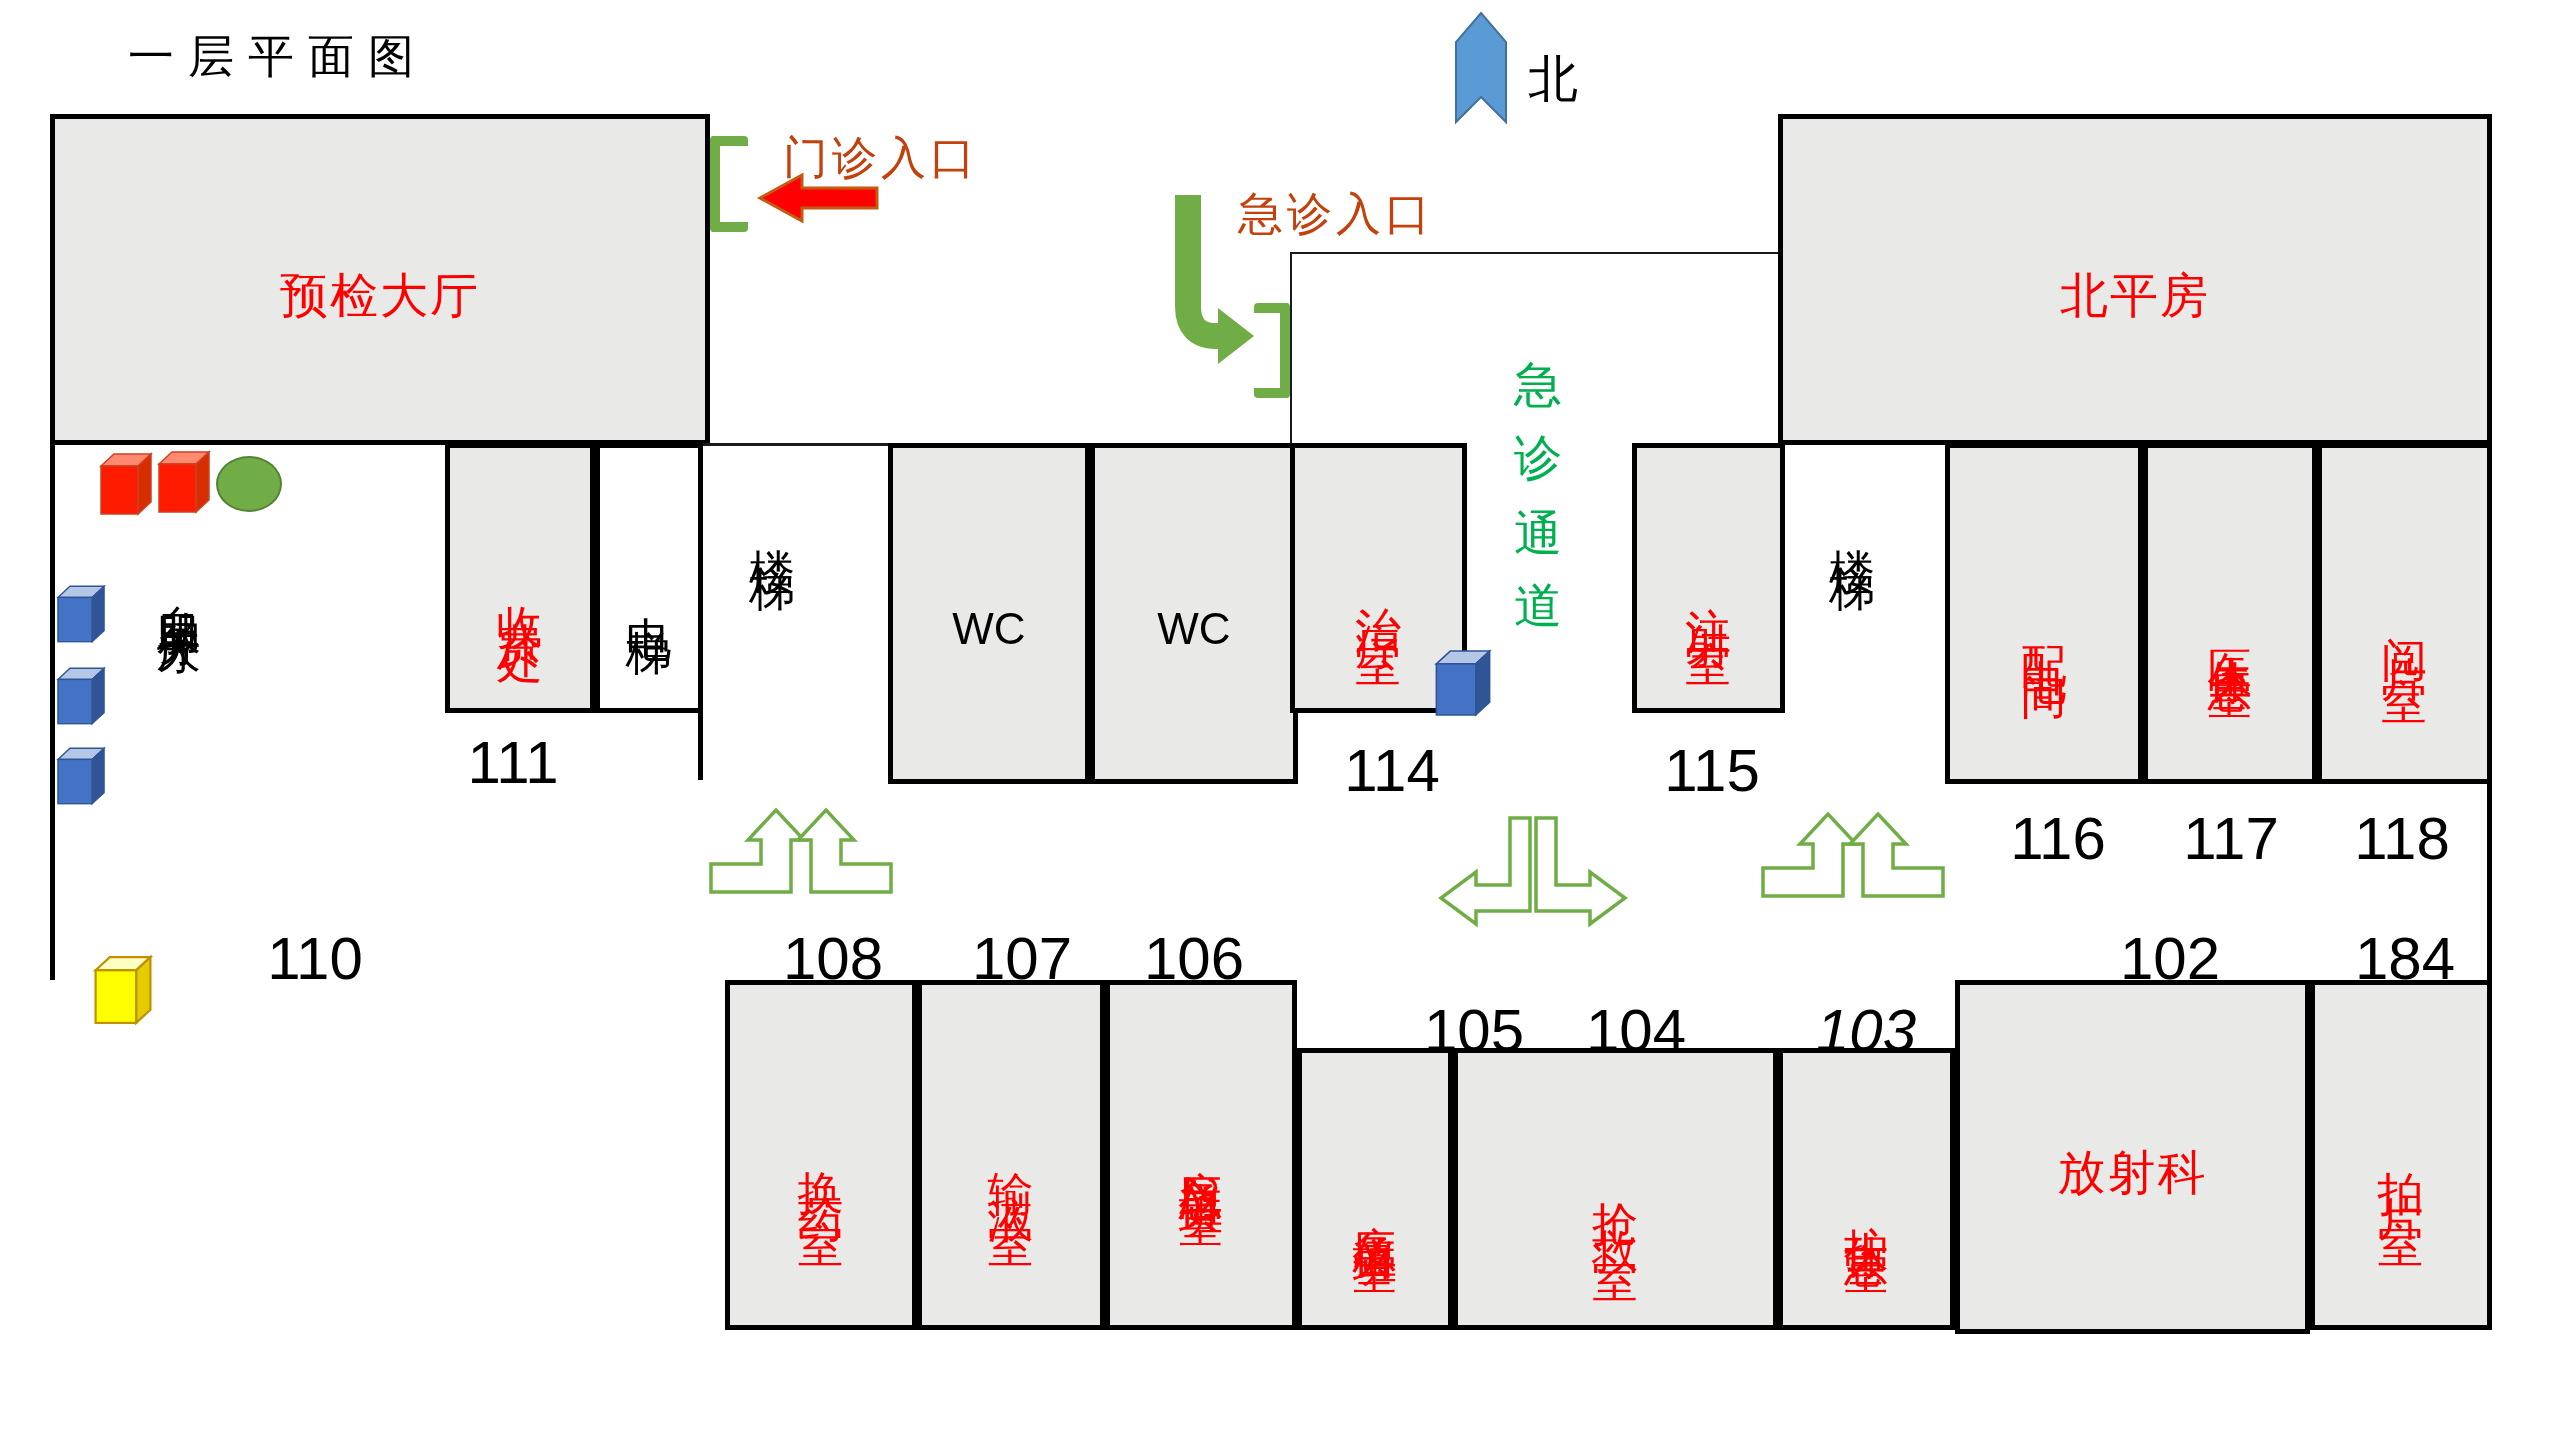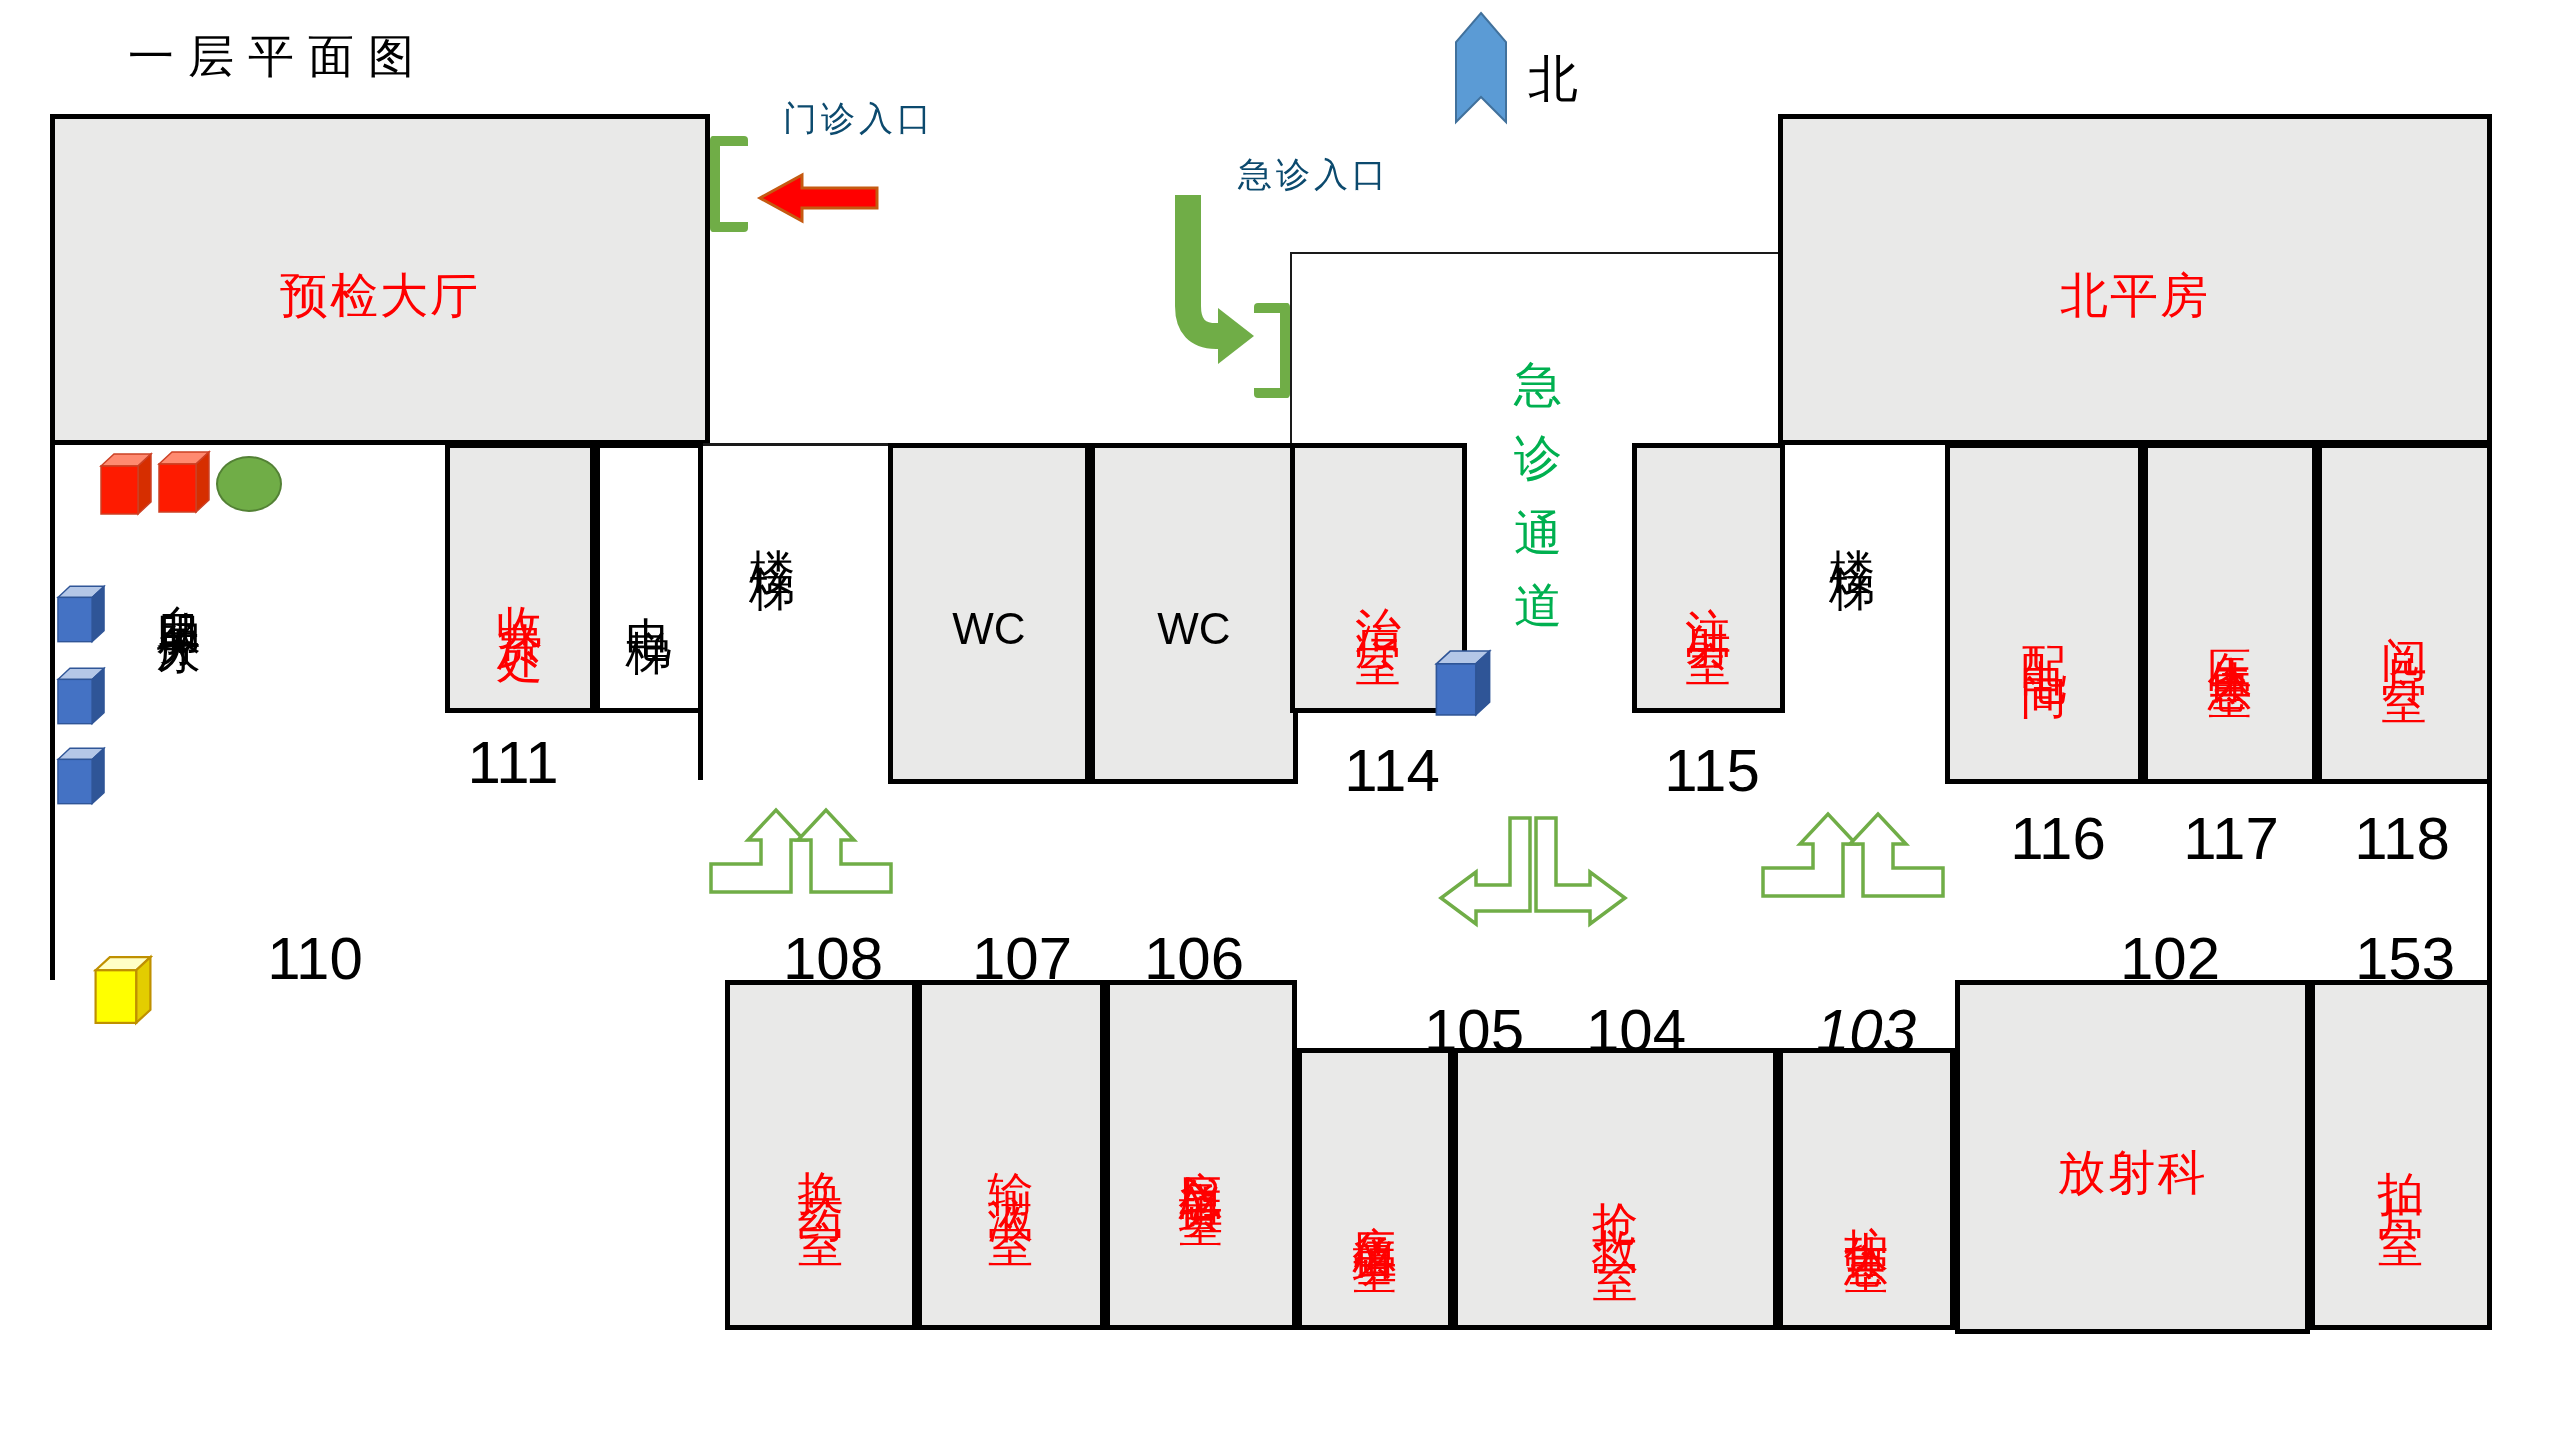--- a/index.html
+++ b/index.html
@@ -9,21 +9,21 @@
         display:flex;align-items:center;justify-content:center;}
   .room.white{background:#ffffff;}
   .rlabel{color:#ff0000;font-size:46px;line-height:1.15;white-space:nowrap;margin-top:32px;}
   .blabel{color:#000000;}
   .vert{writing-mode:vertical-rl;text-orientation:mixed;}
   .num{position:absolute;font-size:60px;color:#000;transform:translateX(-50%);white-space:nowrap;}
   .free{position:absolute;white-space:nowrap;}
   .line{position:absolute;background:#1a1a1a;}
   .title{position:absolute;left:128px;top:26px;font-size:46px;color:#000;
          font-family:"Liberation Serif",serif;letter-spacing:14px;}
-  .entr{position:absolute;font-size:34px;color:#0c4a6e;letter-spacing:4px;}
+  .entr{position:absolute;font-size:45px;color:#c2410c;letter-spacing:4px;margin-top:32px;}
   .northlbl{position:absolute;font-size:50px;color:#000;}
   .corridorlbl{position:absolute;left:1506px;top:322px;color:#00b050;font-size:48px;letter-spacing:74px;}
   .lobbylbl{position:absolute;left:150px;top:570px;color:#000;font-size:44px;letter-spacing:6px;}
   .bracketL{position:absolute;border:10px solid #70ad47;border-right:none;border-radius:4px;box-sizing:border-box;}
   .bracketR{position:absolute;border:10px solid #70ad47;border-left:none;border-radius:4px;box-sizing:border-box;}
   .ellipse{position:absolute;background:#70ad47;border:2px solid #538135;border-radius:50%;}
   svg{position:absolute;overflow:visible;}
   .cube-red .face{fill:#fe1b00;stroke:#cc4125;stroke-width:1.5}
   .cube-red .top{fill:#ff8a70;stroke:#cc4125;stroke-width:1.5}
   .cube-red .side{fill:#d62e00;stroke:#cc4125;stroke-width:1.5}
@@ -119,21 +119,21 @@
   <div class="num" style="left:2231px;top:804px;">117</div>
   <div class="num" style="left:2402px;top:804px;">118</div>
   <div class="num" style="left:315px;top:924px;">110</div>
   <div class="num" style="left:833px;top:924px;">108</div>
   <div class="num" style="left:1022px;top:924px;">107</div>
   <div class="num" style="left:1194px;top:924px;">106</div>
   <div class="num" style="left:1444px;top:996px;margin-left:30px;">105</div>
   <div class="num" style="left:1636px;top:996px;">104</div>
   <div class="num" style="left:1866px;top:996px;font-style:italic;">103</div>
   <div class="num" style="left:2170px;top:924px;">102</div>
-  <div class="num" style="left:2405px;top:924px;">153</div>
+  <div class="num" style="left:2405px;top:924px;">184</div>
 
   <svg style="left:706px;top:802px;" width="190" height="95" viewBox="0 0 190 95">
     <path class="garrow" d="M5,62 L55,62 L55,38 L42,38 L70,8 L98,38 L85,38 L85,90 L5,90 Z"></path>
     <path class="garrow" d="M185,62 L135,62 L135,38 L148,38 L120,8 L92,38 L105,38 L105,90 L185,90 Z"></path>
   </svg>
   <svg style="left:1438px;top:810px;" width="190" height="118" viewBox="0 0 190 118">
     <path class="garrow" d="M72,8 L92,8 L92,101 L38,101 L38,114 L3,88 L38,62 L38,75 L72,75 Z"></path>
     <path class="garrow" d="M118,8 L98,8 L98,101 L152,101 L152,114 L187,88 L152,62 L152,75 L118,75 Z"></path>
   </svg>
   <svg style="left:1758px;top:806px;" width="190" height="95" viewBox="0 0 190 95">

